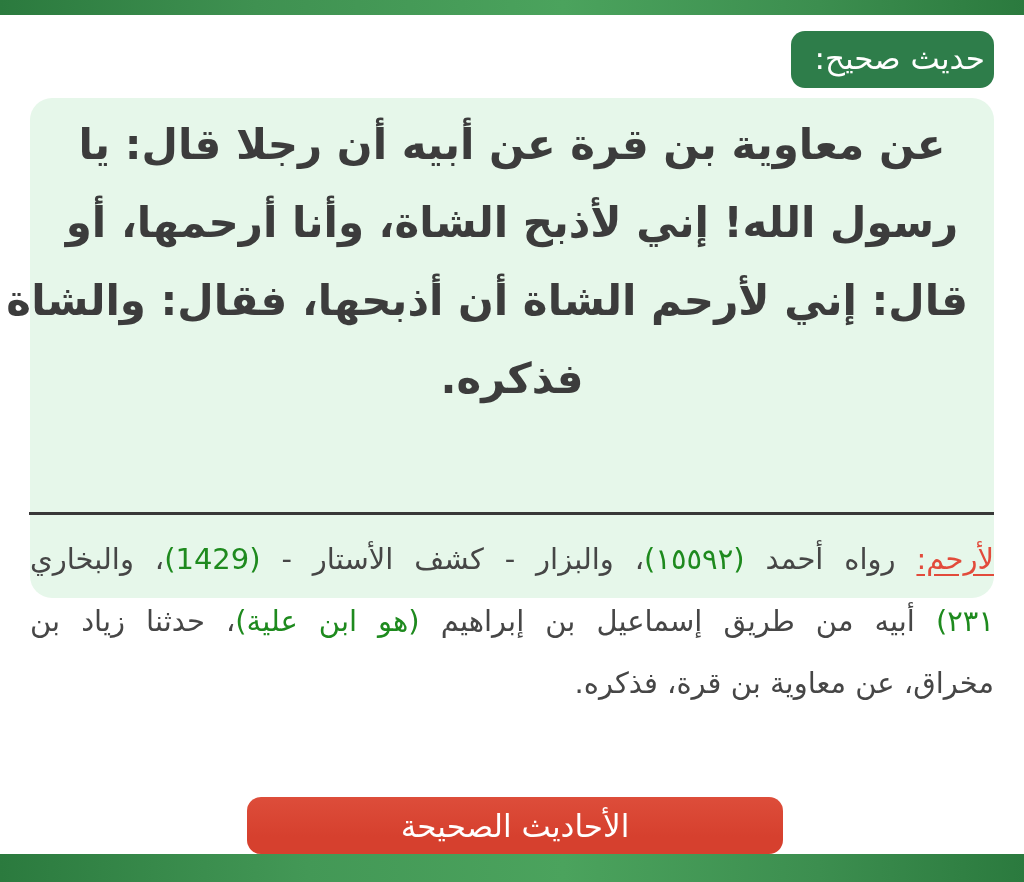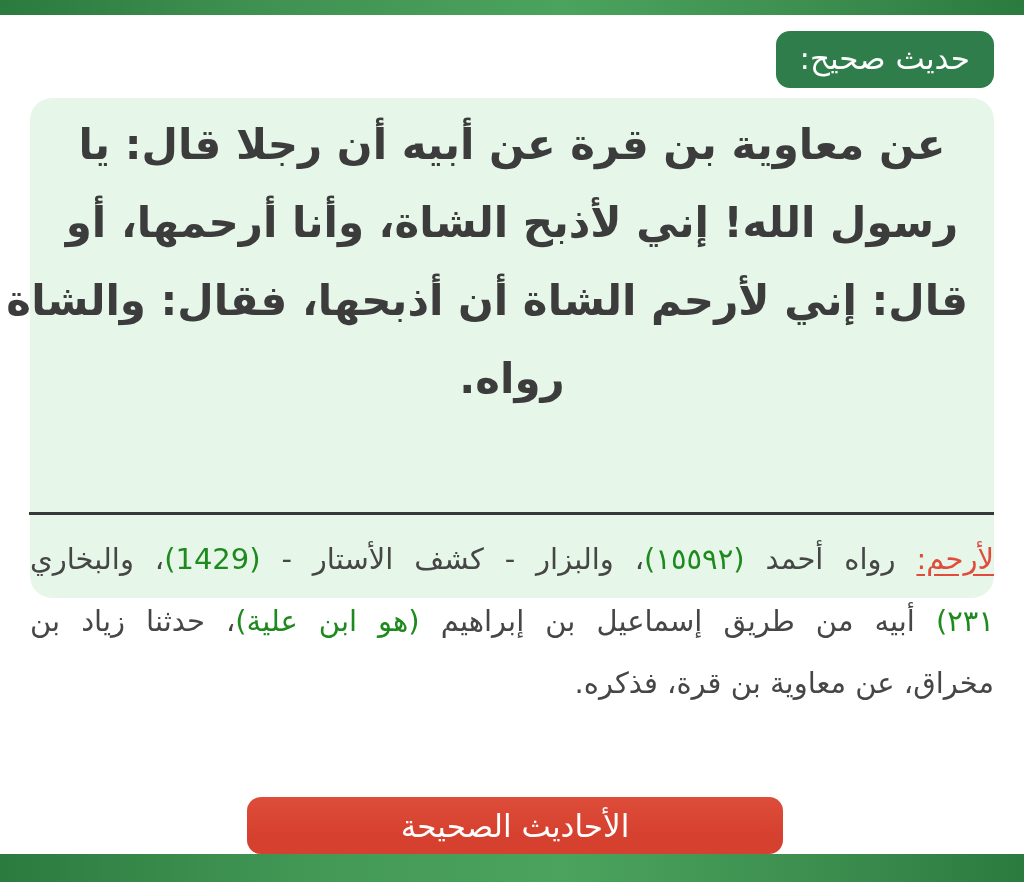--- a/index.html
+++ b/index.html
@@ -33,21 +33,21 @@
     position:absolute;bottom:0;left:0;width:1024px;height:28px;
     background:linear-gradient(90deg,var(--bar-green-dark) 0%,#439856 30%,var(--bar-green-light) 55%,#3c8e4f 80%,var(--bar-green-dark) 100%);
   }
   .hadith-badge{
     position:absolute;top:31px;right:30px;height:57px;
     background:var(--badge-green);
     border-radius:14px;
     color:#ffffff;
     direction:rtl;
     display:flex;align-items:center;
-    padding:0 24px 4px 24px;
+    padding:0 9px 4px 24px;
     font-size:31px;
   }
   .hadith-box{
     position:absolute;top:98px;left:30px;width:964px;height:500px;
     background:var(--hadith-box-bg);
     border-radius:22px;
     direction:rtl;
     text-align:center;
     padding:8px 26px 0 26px;
   }
@@ -94,21 +94,21 @@
 
   <div class="hadith-badge">
     <span>حديث صحيح:</span>
   </div>
 
   <div class="hadith-box">
 
   <div class="hadith-line">عن معاوية بن قرة عن أبيه أن رجلا قال: يا</div>
       <div class="hadith-line">رسول الله! إني لأذبح الشاة، وأنا أرحمها، أو</div>
       <div class="hadith-line">قال: إني لأرحم الشاة أن أذبحها، فقال: والشاة</div>
-      <div class="hadith-line">رواه.</div>
+      <div class="hadith-line">فذكره.</div>
     </div>
 
   <div class="divider"></div>
 
   <div class="takhrij">
 
   <div class="tk-line tk-justify"><span class="seg-grade">لأرحم:</span><span class="seg-normal"> رواه أحمد </span><span class="seg-ref">(١٥٥٩٢)</span><span class="seg-normal">، والبزار - كشف الأستار - </span><span class="seg-ref">(1429)</span><span class="seg-normal">، والبخاري</span></div>
       <div class="tk-line tk-justify"><span class="seg-ref">٢٣١)</span><span class="seg-normal"> أبيه من طريق إسماعيل بن إبراهيم </span><span class="seg-ref">(هو ابن علية)</span><span class="seg-normal">، حدثنا زياد بن</span></div>
       <div class="tk-line tk-right"><span class="seg-normal">مخراق، عن معاوية بن قرة، فذكره.</span></div>
     </div>

